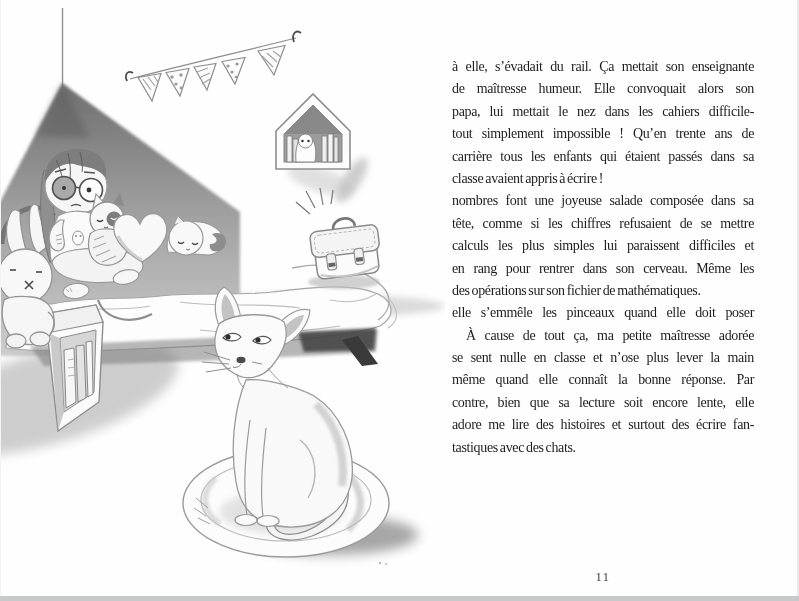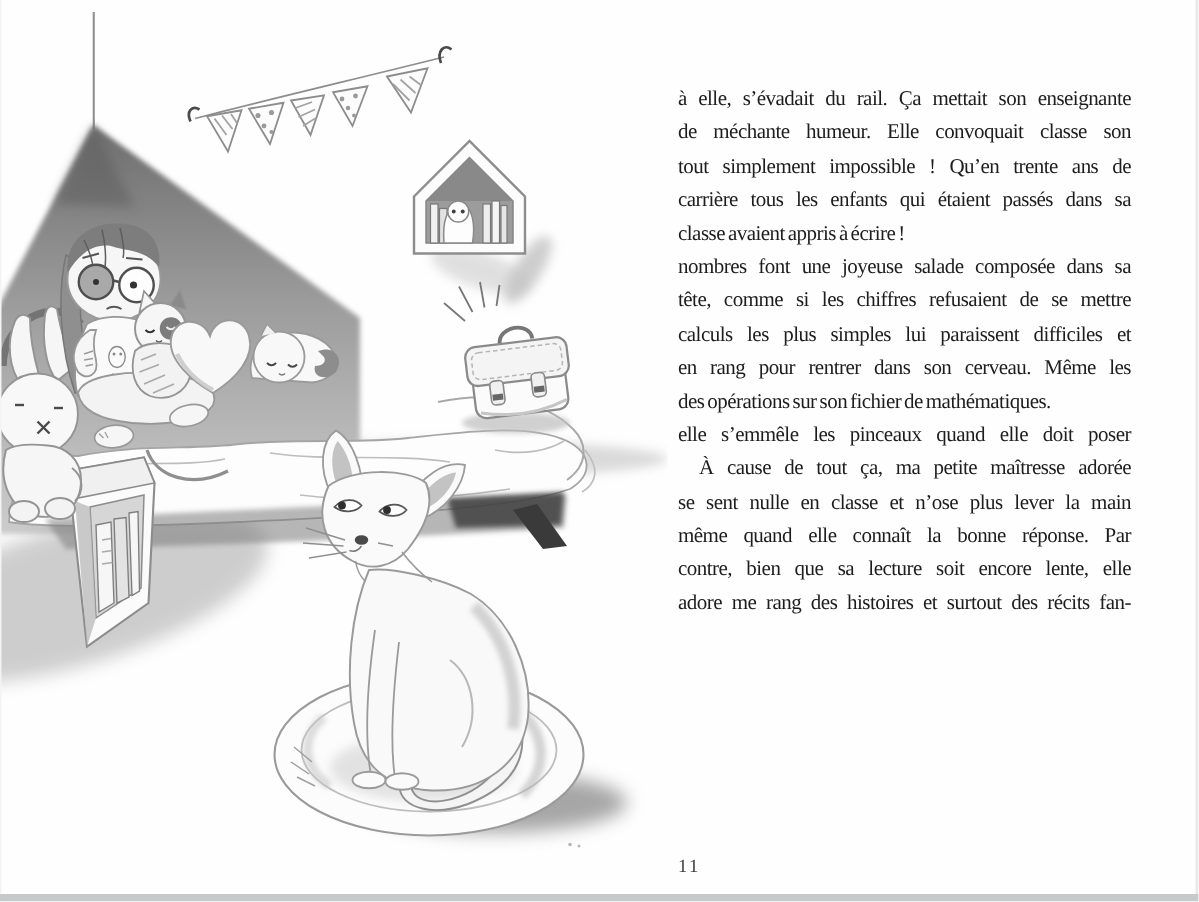--- a/index.html
+++ b/index.html
@@ -21,21 +21,21 @@
     letter-spacing:-0.35px;word-spacing:-1.2px;
   }
   .line{
     text-align:justify;text-align-last:justify;
     white-space:nowrap;height:22.4px;
   }
   .line.end{text-align-last:left;}
   .line.indent{text-indent:14px;}
   .page-num{
     position:absolute;left:452px;top:570px;width:302px;
-    font-size:12.5px;color:#3c3c3c;letter-spacing:1.5px;
+    text-align:center;font-size:12.5px;color:#3c3c3c;letter-spacing:1.5px;
   }
   .illus{position:absolute;left:0;top:0;}
 </style>
 </head>
 <body>
 
 <div class="stage">
 
   <svg class="illus" width="445" height="601" viewBox="0 0 445 601" role="img" aria-label="Pencil drawing of a child's bedroom: a girl with big round glasses sits on her bed among plush toys (a bunny, a plush cat, a heart pillow, a sleeping cat), a school satchel rests on the foot of the bed, bunting flags and a house-shaped shelf hang on the wall, and a large Siamese cat sits on a round floor cushion.">
     <defs>
@@ -273,34 +273,36 @@
       <path d="M241,364 C239,367 236,368 233,367" stroke="#777777" stroke-width="1" fill="none"></path>
       <path d="M230,360 L204,352 M229,364 L202,362 M231,368 L206,372 M252,362 L262,364" stroke="#8f8f8f" stroke-width="1" fill="none"></path>
       <path d="M237,374 C238,380 240,384 243,387 M268,368 C274,376 280,382 288,388" stroke="#9a9a9a" stroke-width="1" fill="none"></path>
       <circle cx="380" cy="563" r="1.2" fill="#9a9a9a" opacity="0.7"></circle>
       <circle cx="386" cy="564" r="1" fill="#9a9a9a" opacity="0.7"></circle>
     </g>
   </svg>
 
   <div class="text-col">
       <div class="line">à elle, s’évadait du rail. Ça mettait son enseignante</div>
-      <div class="line">de méchante humeur. Elle convoquait classe son</div>
+      <div class="line">de maîtresse humeur. Elle convoquait alors son</div>
+      <div class="line">papa, lui mettait le nez dans les cahiers difficile-</div>
       <div class="line">tout simplement impossible ! Qu’en trente ans de</div>
       <div class="line">carrière tous les enfants qui étaient passés dans sa</div>
       <div class="line end">classe avaient appris à écrire !</div>
       <div class="line">nombres font une joyeuse salade composée dans sa</div>
       <div class="line">tête, comme si les chiffres refusaient de se mettre</div>
       <div class="line">calculs les plus simples lui paraissent difficiles et</div>
       <div class="line">en rang pour rentrer dans son cerveau. Même les</div>
       <div class="line end">des opérations sur son fichier de mathématiques.</div>
       <div class="line">elle s’emmêle les pinceaux quand elle doit poser</div>
       <div class="line indent">À cause de tout ça, ma petite maîtresse adorée</div>
       <div class="line">se sent nulle en classe et n’ose plus lever la main</div>
       <div class="line">même quand elle connaît la bonne réponse. Par</div>
       <div class="line">contre, bien que sa lecture soit encore lente, elle</div>
-      <div class="line">adore me rang des histoires et surtout des récits fan-</div>
+      <div class="line">adore me lire des histoires et surtout des écrire fan-</div>
+      <div class="line end">tastiques avec des chats.</div>
     </div>
   <div class="page-num">11</div>
 
   <div class="left-edge"></div>
   <div class="right-edge"></div>
   <div class="bottom-bar"></div>
 </div>
 
 </body></html>

